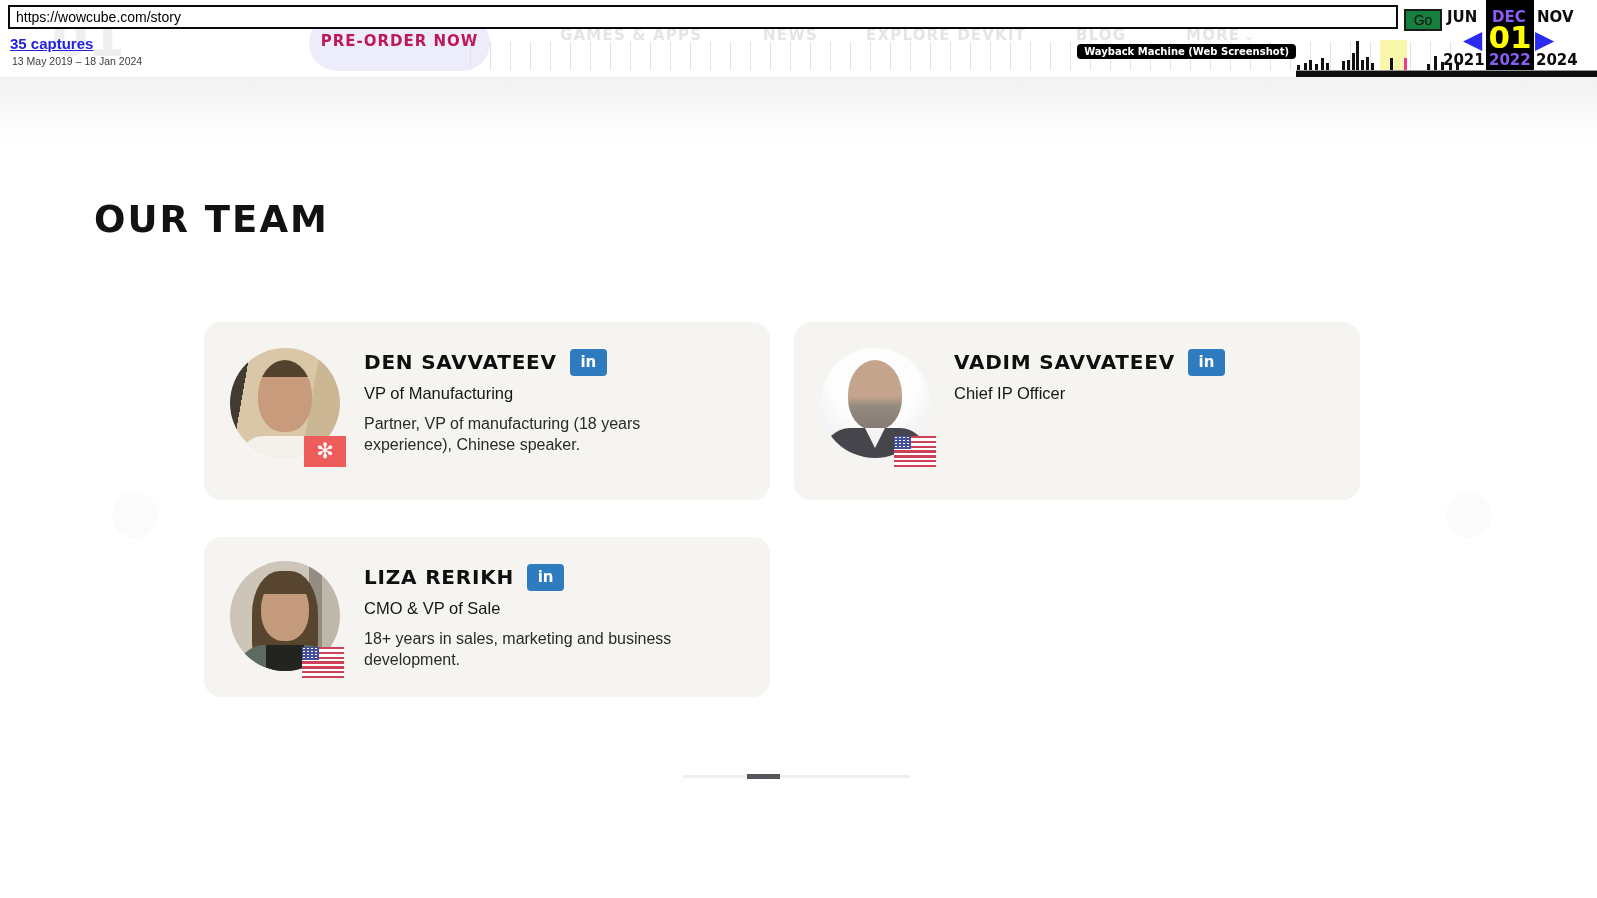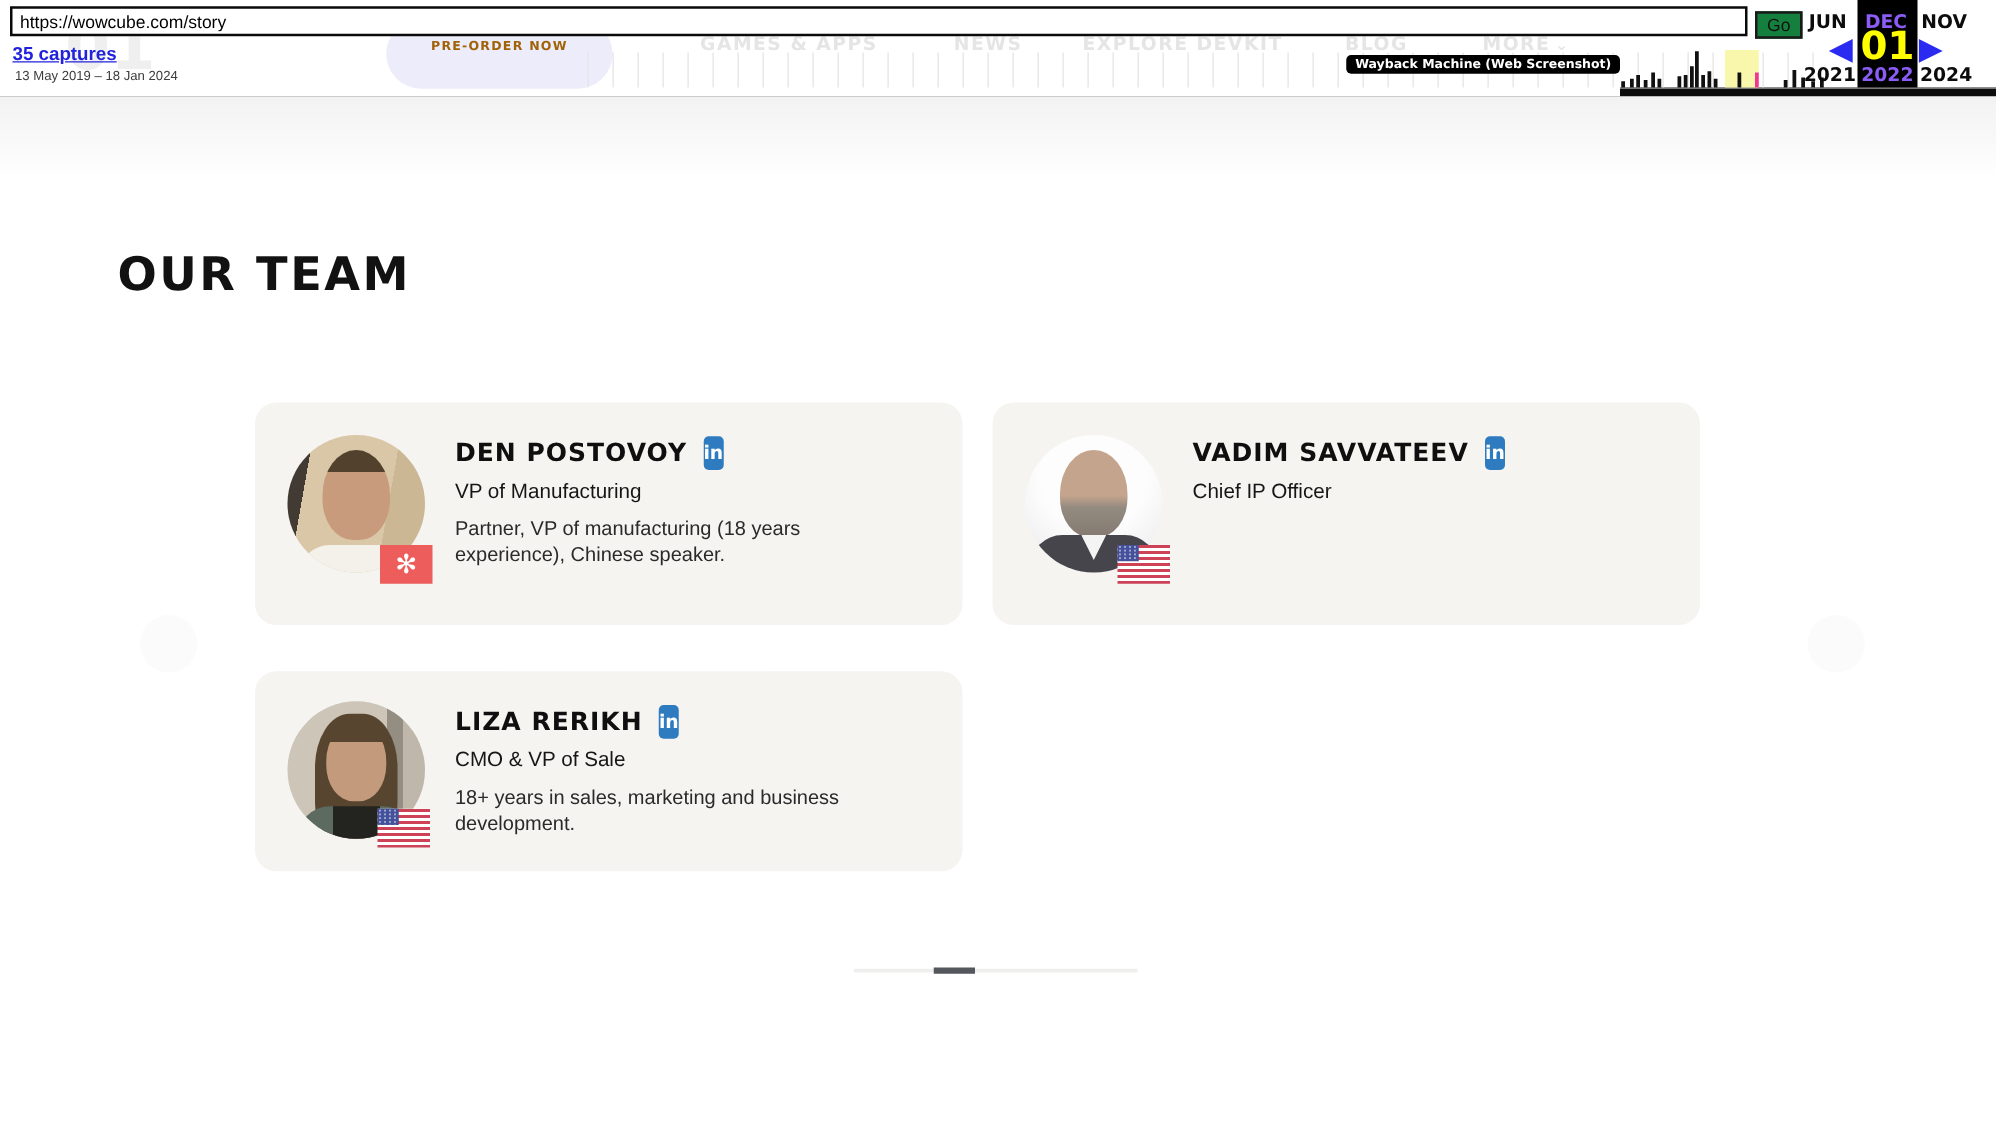--- a/index.html
+++ b/index.html
@@ -3,21 +3,21 @@
 <meta charset="utf-8">
 <style>
   * { margin:0; padding:0; box-sizing:border-box; }
   body { font-family:"Liberation Sans", sans-serif; background:#fff; }
   #screen { position:relative; width:1597px; height:898px; background:#fff; overflow:hidden; }
 
   
   .wb-toolbar { position:absolute; left:0; top:0; width:1296px; height:77px; background:#fff; z-index:20; }
   .ghost-logo { position:absolute; left:52px; top:8px; font-family:"DejaVu Sans",sans-serif; font-weight:700; font-size:52px; color:#efefef; z-index:1; }
   .preorder-pill { position:absolute; left:309px; top:15px; width:181px; height:56px; border-radius:28px; background:#edecfa; z-index:1; text-align:center; }
-  .preorder-pill span { display:inline-block; margin-top:17px; font-family:"DejaVu Sans",sans-serif; font-weight:700; font-size:10px; letter-spacing:1px; color:#a16207; }
+  .preorder-pill span { display:inline-block; margin-top:17px; font-family:"DejaVu Sans",sans-serif; font-weight:700; font-size:15px; letter-spacing:1px; color:#be185d; }
   .site-nav-item { position:absolute; top:26px; font-family:"DejaVu Sans",sans-serif; font-weight:700; font-size:15px; letter-spacing:1.2px; color:#e5e5e5; z-index:1; white-space:nowrap; }
   .site-nav-item .chev { font-size:12px; color:#e5e5e5; margin-left:4px; }
 
   .spark-zone { position:absolute; left:0; top:0; width:1597px; height:70px; z-index:2; }
   .grid-line { position:absolute; top:42px; width:1px; height:28px; background:#e3e3e3; }
   .spark-band { position:absolute; left:1380px; top:40px; width:27px; height:30px; background:#f8f7ab; }
   .spark-bar { position:absolute; bottom:0; width:3px; background:#111; }
   .spark-bar.current { background:#f3368f; }
 
   .wb-url { position:absolute; left:8px; top:5px; width:1390px; height:24px; border:2px solid #0a0a0a; background:#fff; font-family:"Liberation Sans",sans-serif; font-size:14px; padding:0 6px; color:#000; z-index:5; }
@@ -77,21 +77,21 @@
   .flag-ge { background:#fff; outline:1px solid #ececec; }
   .flag-ge::before { content:""; position:absolute; left:0; top:12px; width:100%; height:7px; background:#e23d3d; }
   .flag-ge::after { content:""; position:absolute; left:17px; top:0; width:8px; height:100%; background:#e23d3d; }
   .ge-crosses { position:absolute; inset:0; font-family:"DejaVu Sans",sans-serif; }
   .ge-crosses::before, .ge-crosses::after { position:absolute; left:3px; width:100%; color:#e23d3d; font-size:9px; letter-spacing:14px; }
   .ge-crosses::before { content:"✚✚"; top:-1px; }
   .ge-crosses::after { content:"✚✚"; bottom:0px; }
 
   .name-row { position:absolute; left:160px; top:26px; height:28px; display:flex; align-items:center; gap:13px; }
   .member-name { font-family:"DejaVu Sans",sans-serif; font-weight:700; font-size:20px; letter-spacing:0.8px; color:#0f0f0f; white-space:nowrap; }
-  .li-badge { display:inline-block; width:16px; height:27px; background:#2e7bbf; border-radius:4px; color:#fff; font-family:"DejaVu Sans",sans-serif; font-weight:700; font-size:15px; text-align:center; line-height:26px; cursor:pointer; }
+  .li-badge { display:inline-block; width:37px; height:27px; background:#2e7bbf; border-radius:4px; color:#fff; font-family:"DejaVu Sans",sans-serif; font-weight:700; font-size:15px; text-align:center; line-height:26px; cursor:pointer; }
   .member-title { position:absolute; left:160px; top:62px; font-size:16.5px; color:#161616; }
   .member-bio { position:absolute; left:160px; top:92px; font-size:16px; line-height:20.5px; color:#2a2a2a; }
   .card-1 .member-bio { width:306px; }
   .card-2 .member-bio { width:348px; }
   .card-3 .member-bio { width:332px; }
   .card-4 .member-bio { width:385px; }
 
   .edge-bump { position:absolute; width:46px; height:46px; border-radius:50%; background:#fbfbfb; top:492px; cursor:pointer; }
   .edge-bump.left { left:112px; }
   .edge-bump.right { left:1446px; }
@@ -217,21 +217,21 @@
 
   <h1 class="page-title">OUR TEAM</h1>
 
   <div class="card card-1">
     <div class="avatar av-den">
         <div class="head"></div>
         <div class="torso"></div>
       </div>
     <div class="flag flag-hk"></div>
     <div class="name-row">
-      <span class="member-name">DEN POSTOVOY</span>
+      <span class="member-name">DEN SAVVATEEV</span>
       <span class="li-badge">in</span>
     </div>
     <div class="member-title">VP of Manufacturing</div>
     <div class="member-bio">Partner, VP of manufacturing (18 years experience), Chinese speaker.</div>
   </div>
 
   <div class="card card-2">
     <div class="avatar av-vadim">
         <div class="head"></div>
         <div class="torso"></div>

